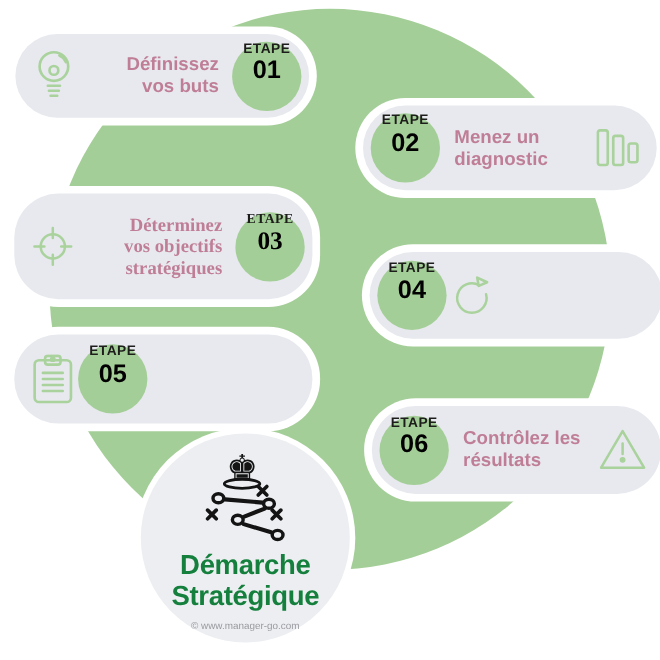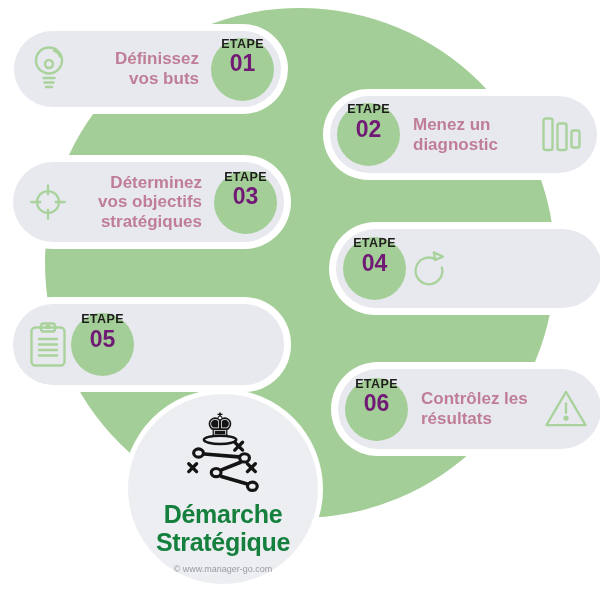--- a/index.html
+++ b/index.html
@@ -10,21 +10,21 @@
   .big-circle{position:absolute;left:45px;top:8px;width:510px;height:510px;
       border-radius:50%;background:#a4ce97;z-index:0;}
 
   .pill{position:absolute;background:#e7e9ee;border-radius:40px;
       box-shadow:0 0 0 7px #ffffff;display:flex;align-items:center;z-index:2;}
   .pill .step-icon{flex:0 0 46px;display:flex;align-items:center;justify-content:center;}
   .pill .etape-circle{flex:0 0 63px;width:63px;height:63px;border-radius:50%;
       background:#a4ce97;display:flex;flex-direction:column;align-items:center;
       line-height:1;}
   .etape-label{font-size:12.5px;font-weight:bold;color:#1d1d1b;letter-spacing:.4px;}
-  .etape-number{font-size:23px;font-weight:bold;color:#701a75;margin-top:2px;}
+  .etape-number{font-size:23px;font-weight:bold;color:#000000;margin-top:2px;}
   .step-title{flex:1;font-size:17px;font-weight:bold;color:#bf7e96;
       line-height:1.15;white-space:pre-line;}
   .pill-left{padding:0 7px 0 12px;}
   .pill-left .step-title{text-align:right;margin-right:12px;}
   .pill-right{padding:0 12px 0 7px;}
   .pill-right .step-title{text-align:left;margin-left:13px;}
 
   .center-circle{position:absolute;left:128px;top:394px;width:190px;height:190px;
       border-radius:50%;background:#eceef1;box-shadow:0 0 0 5px #ffffff;z-index:3;
       display:flex;flex-direction:column;align-items:center;padding-top:13px;
@@ -68,21 +68,21 @@
 diagnostic</div>
     <div class="step-icon">
       <svg width="40" height="36" viewBox="0 0 40 36" fill="none" stroke="#a9d29c" stroke-width="2.4">
         <rect x="1.5" y="1.5" width="9" height="31.5" rx="2"></rect>
         <rect x="15.5" y="6.5" width="9" height="26.5" rx="2"></rect>
         <rect x="29.5" y="13.5" width="8" height="17" rx="2"></rect>
       </svg>
     </div>
   </div>
 
-  <div class="pill pill-left" style="left:13px;top:162px;width:252px;height:80px;">
+  <div class="pill pill-left" style="left:13px;top:176px;width:252px;height:96px;font-family:Liberation Serif, serif;">
     <div class="step-icon">
       <svg width="42" height="42" viewBox="0 0 44 44" fill="none" stroke="#a9d29c" stroke-width="2.4" stroke-linecap="round">
         <circle cx="22" cy="22" r="11.5"></circle>
         <path d="M22 4.5 V14 M22 30 V39.5 M4.5 22 H14 M30 22 H39.5"></path>
       </svg>
     </div>
     <div class="step-title">Déterminez
 vos objectifs
 stratégiques</div>
     <div class="etape-circle">

